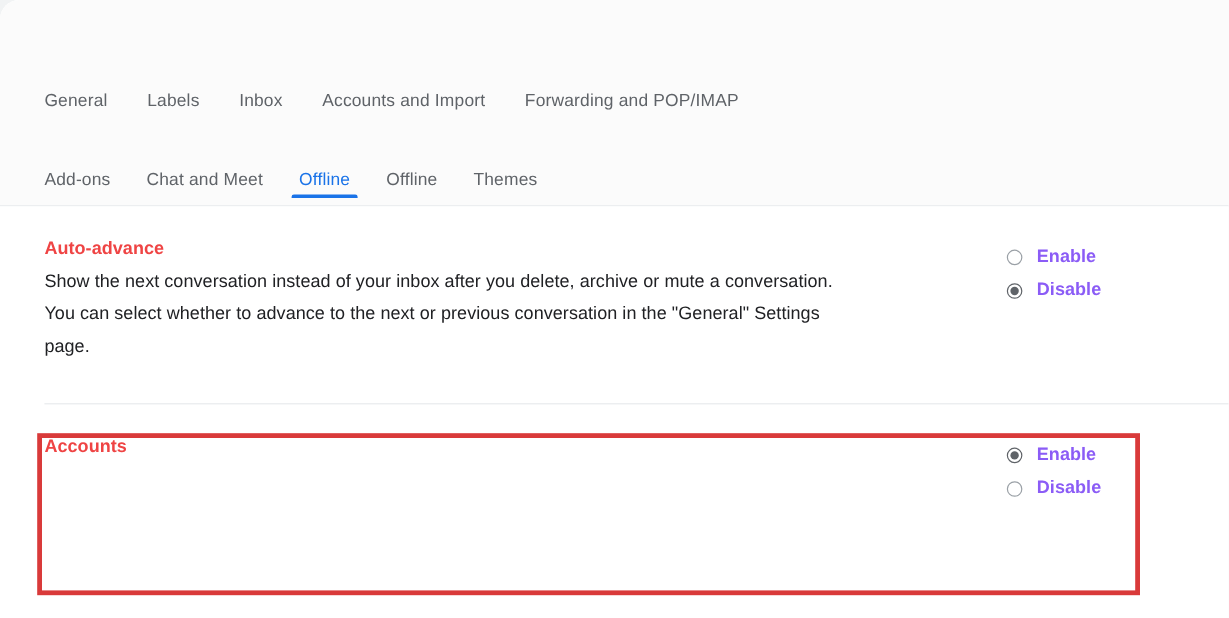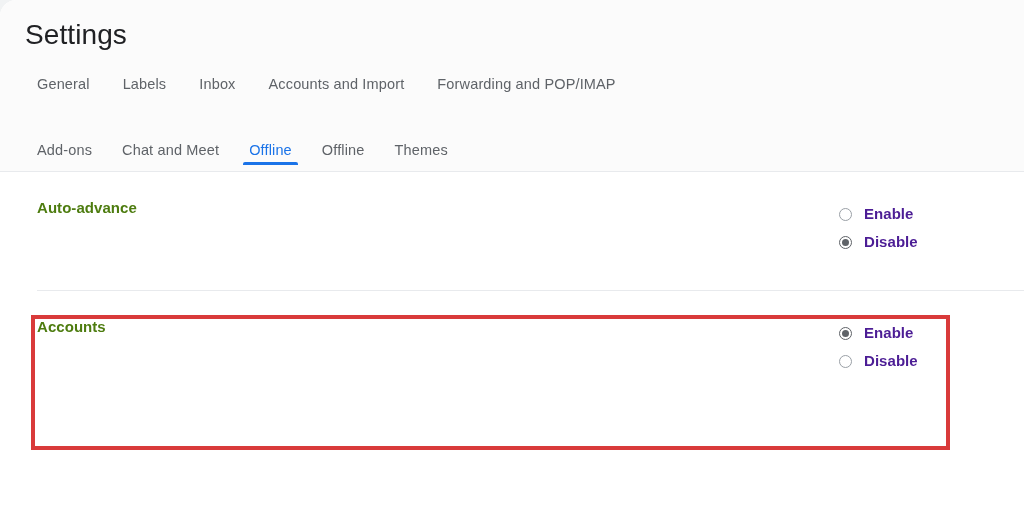--- a/index.html
+++ b/index.html
@@ -123,21 +123,21 @@
   .section-text {
     padding-left: 37px;
     padding-top: 25px;
     width: 700px;
     box-sizing: border-box;
   }
 
   .section-title {
     font-size: 15px;
     font-weight: bold;
-    color: #4d7c0f;
+    color: #ef4444;
     line-height: 21px;
     letter-spacing: 0.05px;
     margin-bottom: 3px;
   }
 
   .section-desc {
     font-size: 15px;
     color: #202124;
     line-height: 27px;
     letter-spacing: 0.05px;
@@ -181,21 +181,21 @@
     height: 7px;
     margin-left: -3.5px;
     margin-top: -3.5px;
     border-radius: 50%;
     background: #5f6368;
   }
 
   .radio-label {
     font-size: 15px;
     font-weight: bold;
-    color: #4c1d95;
+    color: #8b5cf6;
     line-height: 20px;
     letter-spacing: 0.05px;
   }
 
   
   .highlight-box {
     position: absolute;
     left: 31px;
     top: 24px;
     width: 919px;
@@ -210,21 +210,20 @@
     position: relative;
   }
 </style>
 </head>
 <body>
 
 <div class="settings-window">
 
   <div class="settings-header">
 
-    <div class="page-title">Settings</div>
 
     <div class="tab-bar">
 
       <div class="tab-row row-1">
         <div class="tab">General</div>
         <div class="tab">Labels</div>
         <div class="tab">Inbox</div>
         <div class="tab">Accounts and Import</div>
         <div class="tab">Forwarding and POP/IMAP</div>
       </div>
@@ -241,20 +240,21 @@
 
     <div class="header-rule"></div>
   </div>
 
   <div class="settings-body">
 
     <div class="section-wrap">
       <div class="section">
         <div class="section-text">
           <div class="section-title">Auto-advance</div>
+          <div class="section-desc">Show the next conversation instead of your inbox after you delete, archive or mute a conversation. You can select whether to advance to the next or previous conversation in the "General" Settings page.</div>
         </div>
         <div class="section-options">
           <div class="radio-row">
             <span class="radio"></span>
             <span class="radio-label">Enable</span>
           </div>
           <div class="radio-row">
             <span class="radio checked"></span>
             <span class="radio-label">Disable</span>
           </div>

